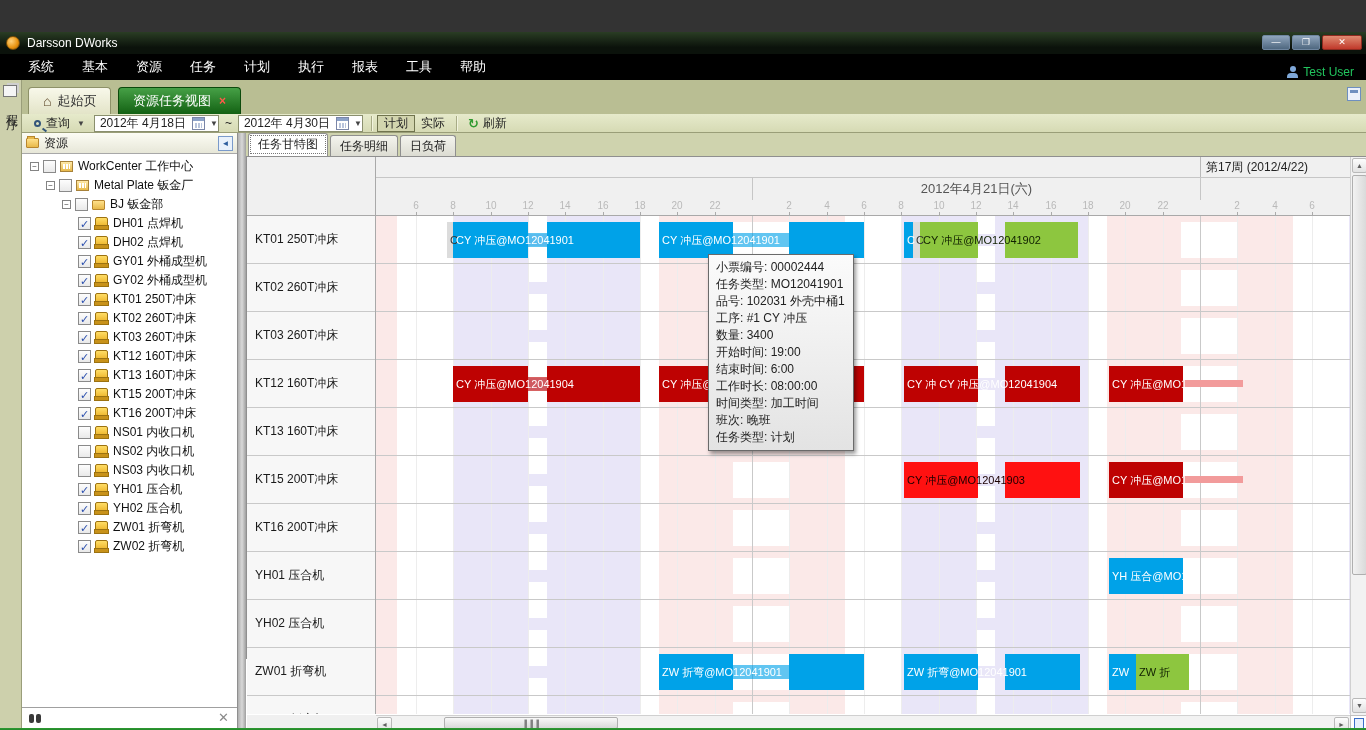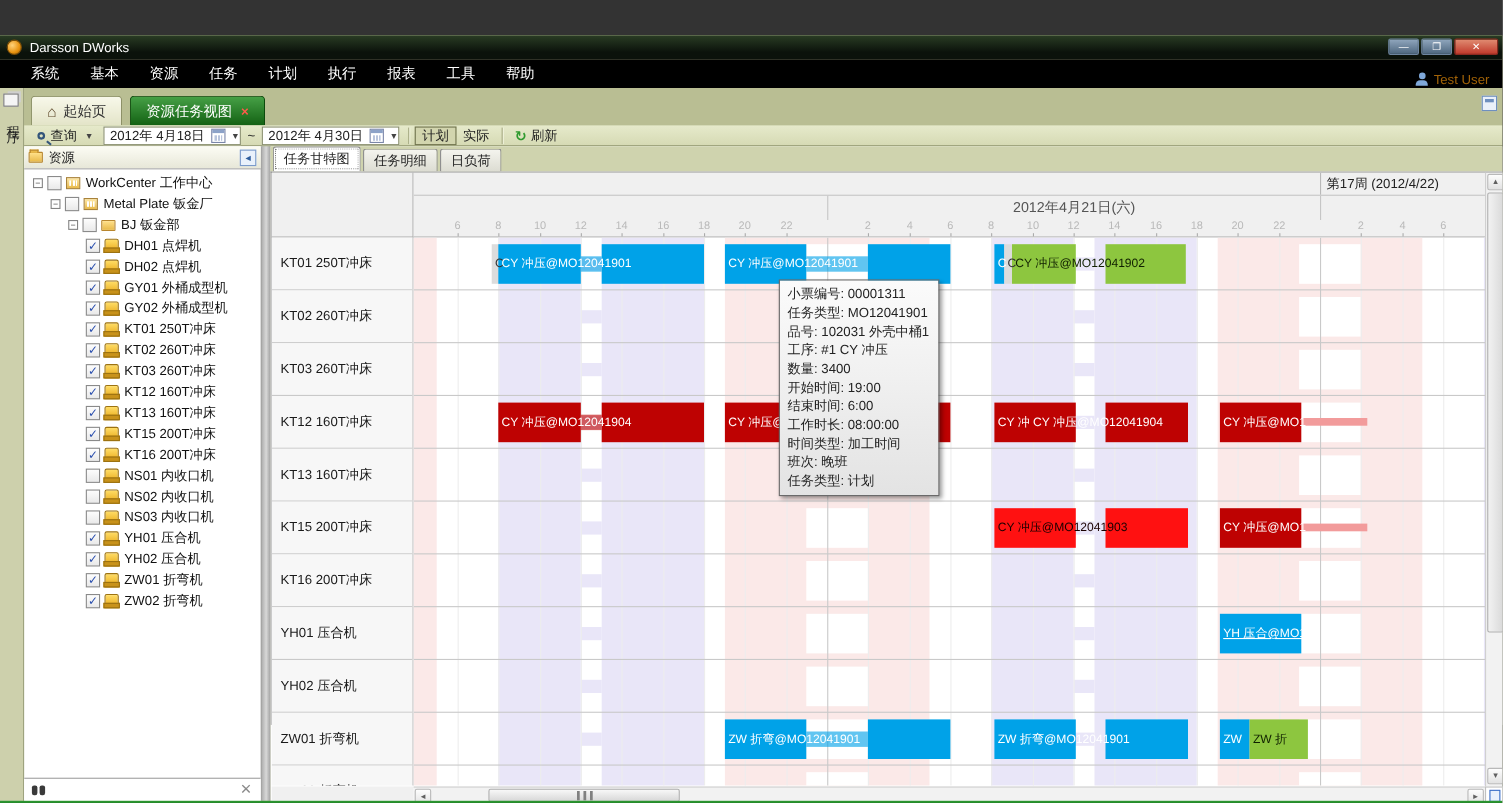--- a/index.html
+++ b/index.html
@@ -11,21 +11,21 @@
   .titlebar{position:absolute;left:0;top:0;width:1366px;height:22px;background:linear-gradient(180deg,#2A3D24,#0B120B 70%);display:flex;align-items:center;}
   .app-logo{width:14px;height:14px;margin:0 7px 0 6px;border-radius:50%;background:radial-gradient(circle at 35% 35%,#FFD27A,#E8920F 60%,#9C5E06);border:1px solid #7A4E08;}
   .titletext{color:#FFF;font-size:12px;}
   .winbtns{position:absolute;right:4px;top:3px;display:flex;gap:2px;}
   .wbtn{width:28px;height:15px;border:1px solid #6F86A0;border-radius:2px;background:linear-gradient(180deg,#8FA5BC,#4E677F);color:#FFF;font-size:9px;line-height:13px;text-align:center;}
   .wbtn.close{background:linear-gradient(180deg,#E08B71,#C0392B);border-color:#8E2A20;width:40px;}
 
   
   .menubar{position:absolute;left:0;top:22px;width:1366px;height:26px;background:#000;display:flex;align-items:center;padding-left:14px;}
   .mi{color:#FFF;font-size:13px;padding:0 14px;height:26px;line-height:26px;}
-  .userchip{position:absolute;right:12px;top:0;height:36px;display:flex;align-items:center;gap:5px;color:#a16207;font-size:12px;}
+  .userchip{position:absolute;right:12px;top:0;height:36px;display:flex;align-items:center;gap:5px;color:#22c55e;font-size:12px;}
   .ic-user{width:11px;height:12px;position:relative;}
   .ic-user:before{content:"";position:absolute;left:2.5px;top:0;width:6px;height:6px;border-radius:50%;background:#7FA8D9;}
   .ic-user:after{content:"";position:absolute;left:0;bottom:0;width:11px;height:5px;border-radius:4px 4px 0 0;background:#7FA8D9;}
 
   
   .sidestrip{position:absolute;left:0;top:48px;width:22px;height:648px;background:#CDD0AC;border-right:1px solid #9A9E7A;}
   .ic-panels{position:absolute;left:3px;top:5px;width:14px;height:12px;background:#F5F5F5;border:1px solid #777;box-shadow:3px -3px 0 -1px #CFCFCF;}
   .vlabel{position:absolute;left:3px;top:26px;writing-mode:vertical-rl;font-size:12px;color:#222;letter-spacing:2px;}
 
   
@@ -545,21 +545,21 @@
           <div class="bar" style="left: 807px; width: 60px; top: 164px; height: 7px; background: rgb(242, 155, 155);"></div>
           <div class="bar" style="left: 528px; width: 74px; top: 246px; height: 36px; background: rgb(255, 17, 17);">
             <span style="color: rgb(26, 0, 0);">CY 冲压@MO12041903</span>
           </div>
           <div class="bar" style="left: 629px; width: 75px; top: 246px; height: 36px; background: rgb(255, 17, 17);"></div>
           <div class="bar" style="left: 733px; width: 74px; top: 246px; height: 36px; background: rgb(190, 2, 2);">
             <span style="color: rgb(255, 255, 255);">CY 冲压@MO1</span>
           </div>
           <div class="bar" style="left: 807px; width: 60px; top: 260px; height: 7px; background: rgb(242, 155, 155);"></div>
           <div class="bar" style="left: 733px; width: 74px; top: 342px; height: 36px; background: rgb(0, 162, 232);">
-            <span style="color: rgb(255, 255, 255); text-decoration: underline;">YH 压合@MO1</span>
+            <span style="color: rgb(255, 255, 255);">YH 压合@MO1</span>
           </div>
           <div class="bar" style="left: 283px; width: 74px; top: 438px; height: 36px; background: rgb(0, 162, 232);">
             <span style="color: rgb(255, 255, 255);">ZW 折弯@MO12041901</span>
           </div>
           <div class="bar" style="left: 357px; width: 56px; top: 449px; height: 14px; background: rgb(0, 162, 232); opacity: 0.62;"></div>
           <div class="bar" style="left: 413px; width: 75px; top: 438px; height: 36px; background: rgb(0, 162, 232);"></div>
           <div class="bar" style="left: 528px; width: 74px; top: 438px; height: 36px; background: rgb(0, 162, 232);">
             <span style="color: rgb(255, 255, 255);">ZW 折弯@MO12041901</span>
           </div>
           <div class="bar" style="left: 629px; width: 75px; top: 438px; height: 36px; background: rgb(0, 162, 232);"></div>
@@ -579,21 +579,21 @@
       <div class="vscroll">
         <div class="sbtn" style="top:1px;">▲</div>
         <div class="vthumb"></div>
         <div class="sbtn" style="top:541px;">▼</div>
       </div>
       <div class="cornerbtn"></div>
     </div>
   </div>
 
   <div class="tooltip" id="tooltip">
-      <div>小票编号: 00001311</div>
+      <div>小票编号: 00002444</div>
       <div>任务类型: MO12041901</div>
       <div>品号: 102031 外壳中桶1</div>
       <div>工序: #1  CY 冲压</div>
       <div>数量: 3400</div>
       <div>开始时间: 19:00</div>
       <div>结束时间: 6:00</div>
       <div>工作时长: 08:00:00</div>
       <div>时间类型: 加工时间</div>
       <div>班次: 晚班</div>
       <div>任务类型: 计划</div>

